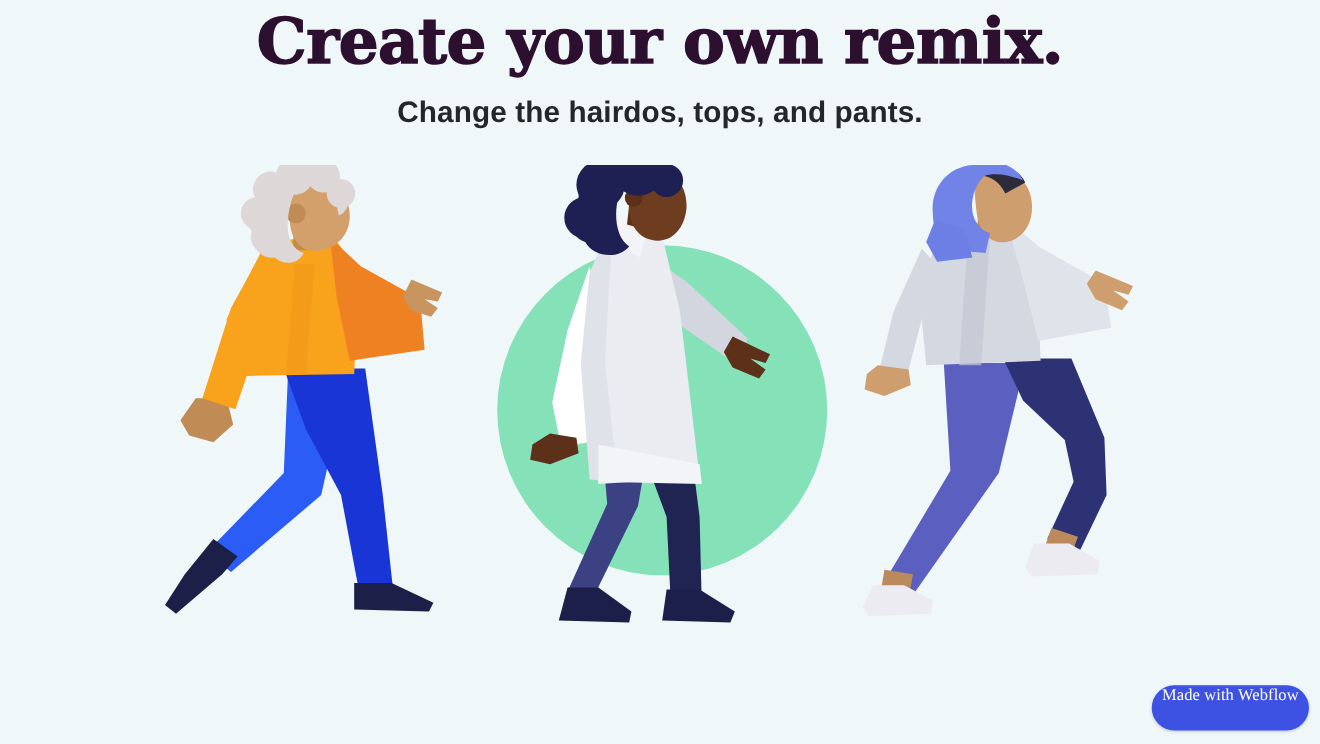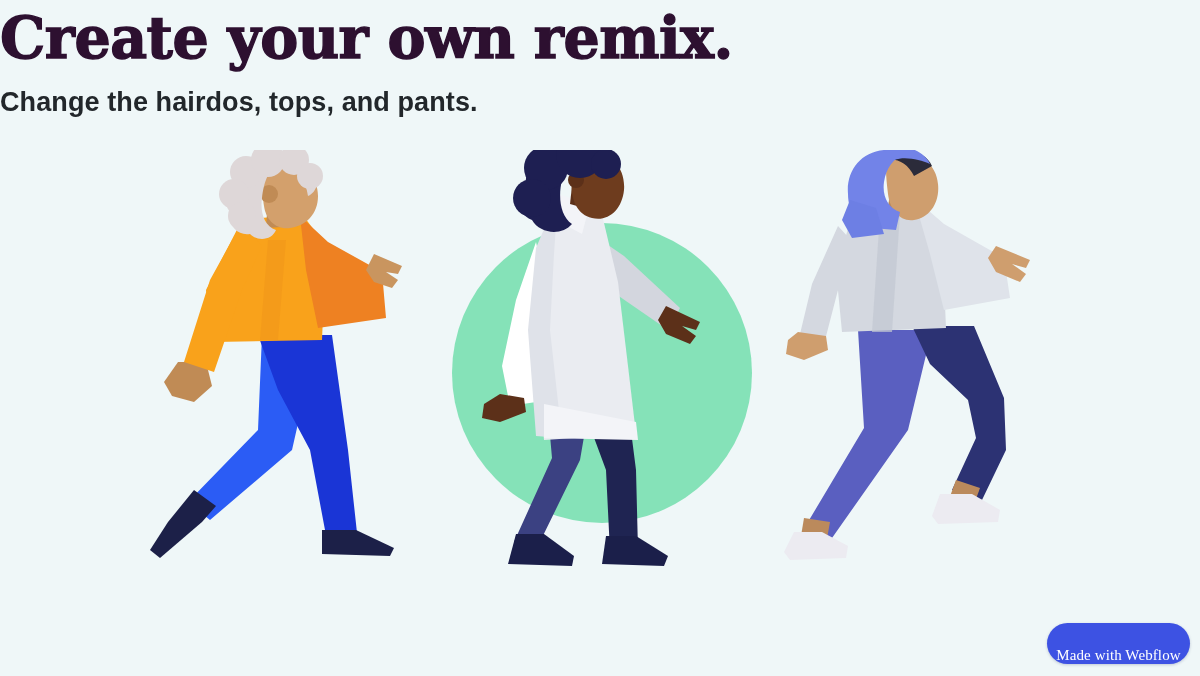--- a/index.html
+++ b/index.html
@@ -24,21 +24,21 @@
     background: #eff7f8;
     overflow: hidden;
   }
 
   
   .header {
     position: absolute;
     top: 0;
     left: 0;
     width: 1200px;
-    text-align: left;
+    text-align: center;
     padding-top: 4px;
   }
 
   .page-title {
     font-family: "DejaVu Serif", "Liberation Serif", serif;
     font-weight: 700;
     font-size: 57px;
     line-height: 68px;
     letter-spacing: -0.5px;
     color: #2d1030;
@@ -78,21 +78,21 @@
   
   .webflow-badge {
     position: absolute;
     left: 1047px;
     top: 623px;
     width: 143px;
     height: 41px;
     border-radius: 21px;
     background: #3d52e3;
     display: flex;
-    align-items: flex-end;
+    align-items: flex-start;
     justify-content: center;
     cursor: pointer;
     box-shadow: 0 1px 3px rgba(20,30,90,0.22);
   }
 
   .webflow-badge-label {
     color: #ffffff;
     font-family: "Liberation Serif", serif;
     font-size: 15px;
     line-height: 18px;

